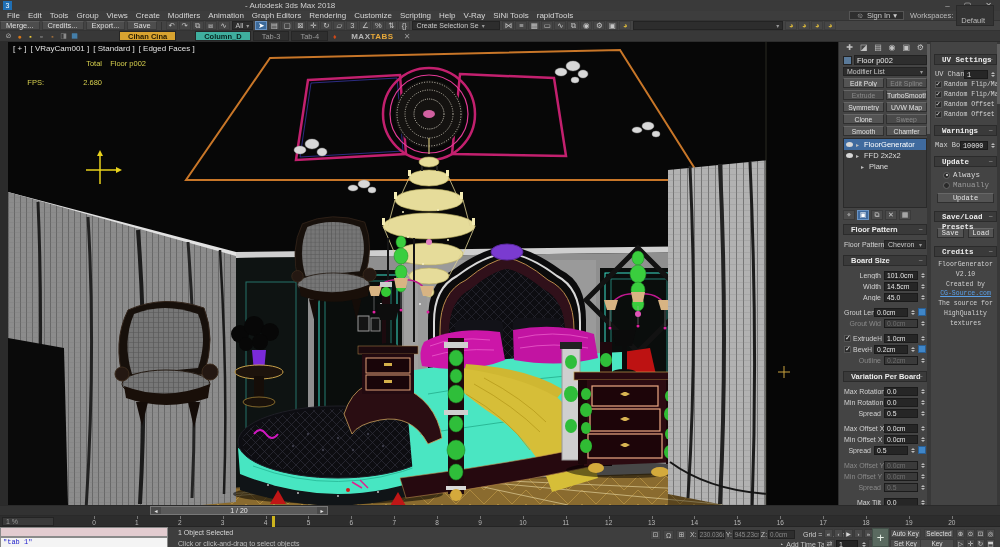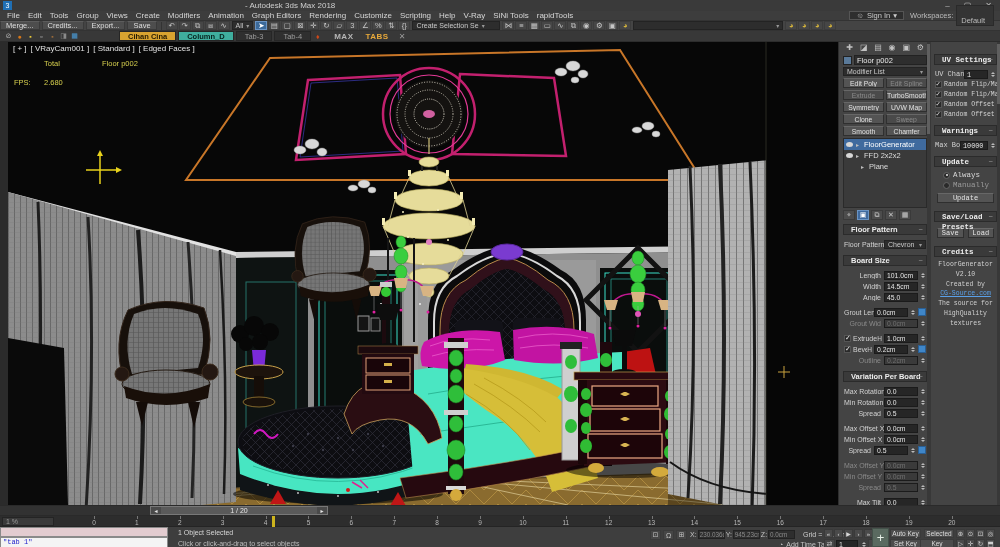--- a/index.html
+++ b/index.html
@@ -20,30 +20,30 @@
   .tbtn{background:#4d4d4d;border:1px solid #3a3a3a;border-top-color:#5c5c5c;color:#ddd;padding:0 5px;height:9px;line-height:8px;}
   .icon-btn{min-width:12px;height:9px;display:flex;align-items:center;justify-content:center;color:#c6c6c6;font-size:7.5px;background:#464646;border:1px solid #3c3c3c;}
   .icon-btn.hl{background:#3c6a9a;border-color:#6a94c4;color:#fff;}
   .dd{display:flex;align-items:center;background:#2d2d2d;border:1px solid #232323;color:#c8c8c8;font-size:7px;padding:0 3px;height:9px;gap:3px;}
   .dd .caret{color:#999;font-size:6px;}
   .sep{width:1px;height:8px;background:#333;margin:0 2px;}
   .tabsrow{height:11px;background:#383838;display:flex;align-items:center;gap:2px;padding-left:4px;border-bottom:1px solid #2c2c2c;font-size:7.5px;}
   .tico{width:9px;height:9px;display:flex;align-items:center;justify-content:center;font-size:7px;}
   .tab{padding:0 8px;height:10px;line-height:10px;background:#2f2f2f;color:#9a9a9a;border:1px solid #262626;}
   .tab.t-yellow{background:#d8a330;color:#241a00;font-weight:bold;}
-  .tab.t-teal{background:#3fae9e;color:#06231e;font-weight:bold;}
+  .tab.t-teal{background:#3fae9e;color:#06231e;font-weight:bold;margin-left:17px;}
   .brand{margin-left:10px;font-size:8px;font-weight:bold;color:#b5b5b5;letter-spacing:.5px;}
-  .brand b{color:#e8a93a;margin-left:12px;}
+  .brand b{color:#e8a93a;}
   .closex{color:#999;margin-left:8px;font-size:8px;}
   
   .main{display:flex;height:463px;}
   .vp-wrap{width:838px;position:relative;background:#000;border-left:8px solid #2b2b2b;}
   .vp-wrap svg{position:absolute;inset:0;}
   .vp-label{position:absolute;top:2px;left:5px;font-size:8px;color:#e2e2e2;display:flex;gap:4px;z-index:5;}
-  .vp-stats{position:absolute;top:16px;left:6px;z-index:5;color:#d6cf4e;font-size:7.5px;line-height:1.5;}
+  .vp-stats{position:absolute;top:16px;left:6px;z-index:5;color:#d6cf4e;font-size:7.5px;line-height:1.5;text-align:right;}
   .vp-stats .srow{display:grid;grid-template-columns:30px 58px 44px;}
   .vp-stats .hd{color:#d6cf4e;}
   
   .cpanel{width:162px;background:#444;display:flex;font-size:7.5px;color:#d8d8d8;}
   .colA{width:92px;border-left:1px solid #2e2e2e;overflow:hidden;position:relative;padding:0 3px 0 4px;}
   .colB{width:70px;border-left:1px solid #383838;overflow:hidden;padding:12px 3px 0 3px;position:relative;font-family:Liberation Mono, monospace;}
   .sbar{position:absolute;right:0;top:0;bottom:0;width:3px;background:#383838;}
   .sbar .thumb{position:absolute;top:2px;left:0;width:3px;height:90px;background:#5f5f5f;}
   .cp-tabs{display:flex;height:11px;align-items:center;gap:1px;}
   .cp-tabs .ct{flex:1;text-align:center;color:#c2c2c2;font-size:8px;height:10px;line-height:10px;}

